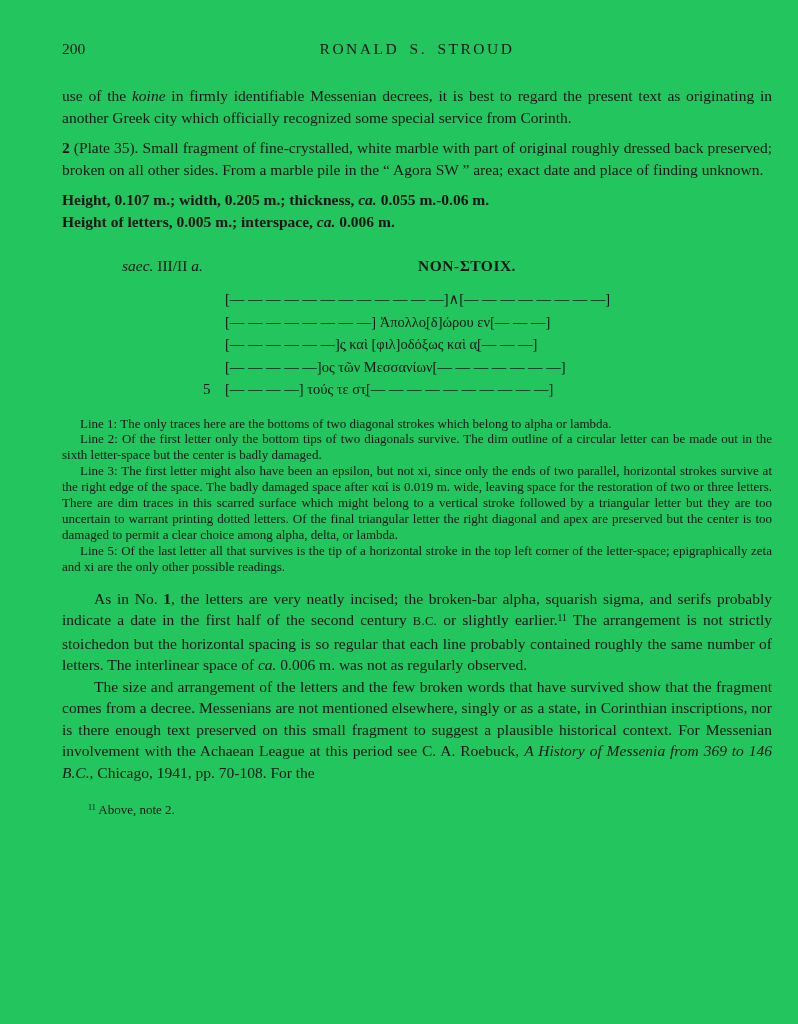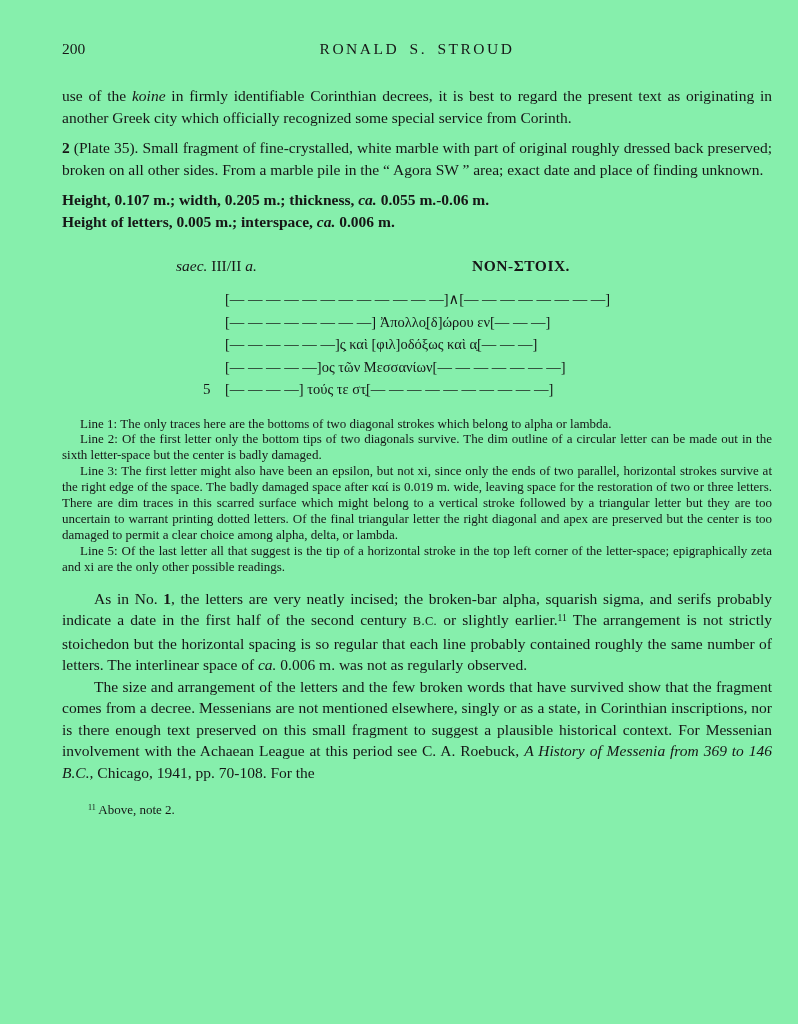--- a/index.html
+++ b/index.html
@@ -2,21 +2,21 @@
 <html><head>
 <meta charset="utf-8">
 <style>
   * { box-sizing: border-box; }
   html, body { margin: 0; padding: 0; background: #ffffff; }
   .page {
     position: relative;
     width: 798px;
     height: 1024px;
     margin: 0 auto;
-    background: #86efac;
+    background: #22c55e;
     color: #161616;
     padding: 40px 26px 0 62px;
     font-family: "Liberation Serif", "DejaVu Serif", serif;
     font-size: 15.5px;
     overflow: hidden;
   }
   p { margin: 0; }
   .it  { font-style: italic; }
   .bd  { font-weight: bold; }
   .sc  { font-size: 80%; letter-spacing: 0.4px; }
@@ -26,21 +26,21 @@
   .pagenum { position: absolute; left: 0; top: 0; }
   .running-head { display: block; text-align: center; letter-spacing: 2.5px; word-spacing: 4px; }
 
   .body-para { text-align: justify; line-height: 21.5px; }
   .gap-sm { margin-bottom: 9px; }
 
   .measurements { margin-top: 8px; margin-bottom: 24px; }
   .measurements p { line-height: 22px; text-align: left; font-weight: bold; }
 
   .insc-head {
-    margin: 0 0 13px 114px;
+    margin: 0 0 13px 60px;
     width: 394px;
     display: flex;
     justify-content: space-between;
     align-items: baseline;
   }
   .stoich { font-weight: bold; letter-spacing: 0.5px; text-align: right; }
 
   .inscription { margin-left: 163px; margin-bottom: 15px; font-size: 14.5px; }
   .insc-line { position: relative; line-height: 22.5px; white-space: nowrap; }
   .insc-num { position: absolute; left: -22px; top: 0; font-size: 15px; }
@@ -55,21 +55,21 @@
 </head>
 <body>
 
 <div class="page">
 
   <div class="header-row">
     <span class="pagenum">200</span>
     <span class="running-head">RONALD S. STROUD</span>
   </div>
 
-  <p class="body-para gap-sm"><span>use of the </span><span class="it">koine</span><span> in firmly identifiable Corinthian decrees, it is best to regard the present text as originating in another Greek city which officially recognized some special service from Corinth.</span></p>
+  <p class="body-para gap-sm"><span>use of the </span><span class="it">koine</span><span> in firmly identifiable Messenian decrees, it is best to regard the present text as originating in another Greek city which officially recognized some special service from Corinth.</span></p>
 
   <p class="body-para gap-sm"><span class="bd">2</span><span>  (Plate 35).  Small fragment of fine-crystalled, white marble with part of original roughly dressed back preserved; broken on all other sides.  From a marble pile in the “ Agora SW ” area; exact date and place of finding unknown.</span></p>
 
   <div class="measurements">
     <p><span>Height, 0.107 m.; width, 0.205 m.; thickness, </span><span class="it">ca.</span><span> 0.055 m.-0.06 m.</span></p>
     <p><span>Height of letters, 0.005 m.; interspace, </span><span class="it">ca.</span><span> 0.006 m.</span></p>
   </div>
 
   <div class="insc-head">
     <span><span class="it">saec.</span><span> III/II </span><span class="it">a.</span></span>
@@ -96,21 +96,21 @@
     <div class="insc-line">
       <span class="insc-num">5</span>
       <span>[— — — —] τούς τε στ̣[— — — — — — — — — —]</span>
     </div>
   </div>
 
   <div class="notes">
     <p>Line 1:  The only traces here are the bottoms of two diagonal strokes which belong to alpha or lambda.</p>
     <p>Line 2:  Of the first letter only the bottom tips of two diagonals survive.  The dim outline of a circular letter can be made out in the sixth letter-space but the center is badly damaged.</p>
     <p>Line 3:  The first letter might also have been an epsilon, but not xi, since only the ends of two parallel, horizontal strokes survive at the right edge of the space.  The badly damaged space after καί is 0.019 m. wide, leaving space for the restoration of two or three letters.  There are dim traces in this scarred surface which might belong to a vertical stroke followed by a triangular letter but they are too uncertain to warrant printing dotted letters.  Of the final triangular letter the right diagonal and apex are preserved but the center is too damaged to permit a clear choice among alpha, delta, or lambda.</p>
-    <p>Line 5:  Of the last letter all that suggest is the tip of a horizontal stroke in the top left corner of the letter-space; epigraphically zeta and xi are the only other possible readings.</p>
+    <p>Line 5:  Of the last letter all that survives is the tip of a horizontal stroke in the top left corner of the letter-space; epigraphically zeta and xi are the only other possible readings.</p>
   </div>
 
   <p class="body-para indent"><span>As in No. </span><span class="bd">1</span><span>, the letters are very neatly incised; the broken-bar alpha, squarish sigma, and serifs probably indicate a date in the first half of the second century </span><span class="sc">B.C.</span><span> or slightly earlier.</span><span class="sup">11</span><span>  The arrangement is not strictly stoichedon but the horizontal spacing is so regular that each line probably contained roughly the same number of letters.  The interlinear space of </span><span class="it">ca.</span><span> 0.006 m. was not as regularly observed.</span></p>
   <p class="body-para indent"><span>The size and arrangement of the letters and the few broken words that have survived show that the fragment comes from a decree.  Messenians are not mentioned elsewhere, singly or as a state, in Corinthian inscriptions, nor is there enough text preserved on this small fragment to suggest a plausible historical context.  For Messenian involvement with the Achaean League at this period see C. A. Roebuck, </span><span class="it">A History of Messenia from 369 to 146 B.C.,</span><span> Chicago, 1941, pp. 70-108.  For the</span></p>
 
   <p class="footnote"><span class="sup">11</span><span> Above, note 2.</span></p>
 
 </div>
 
 </body></html>

